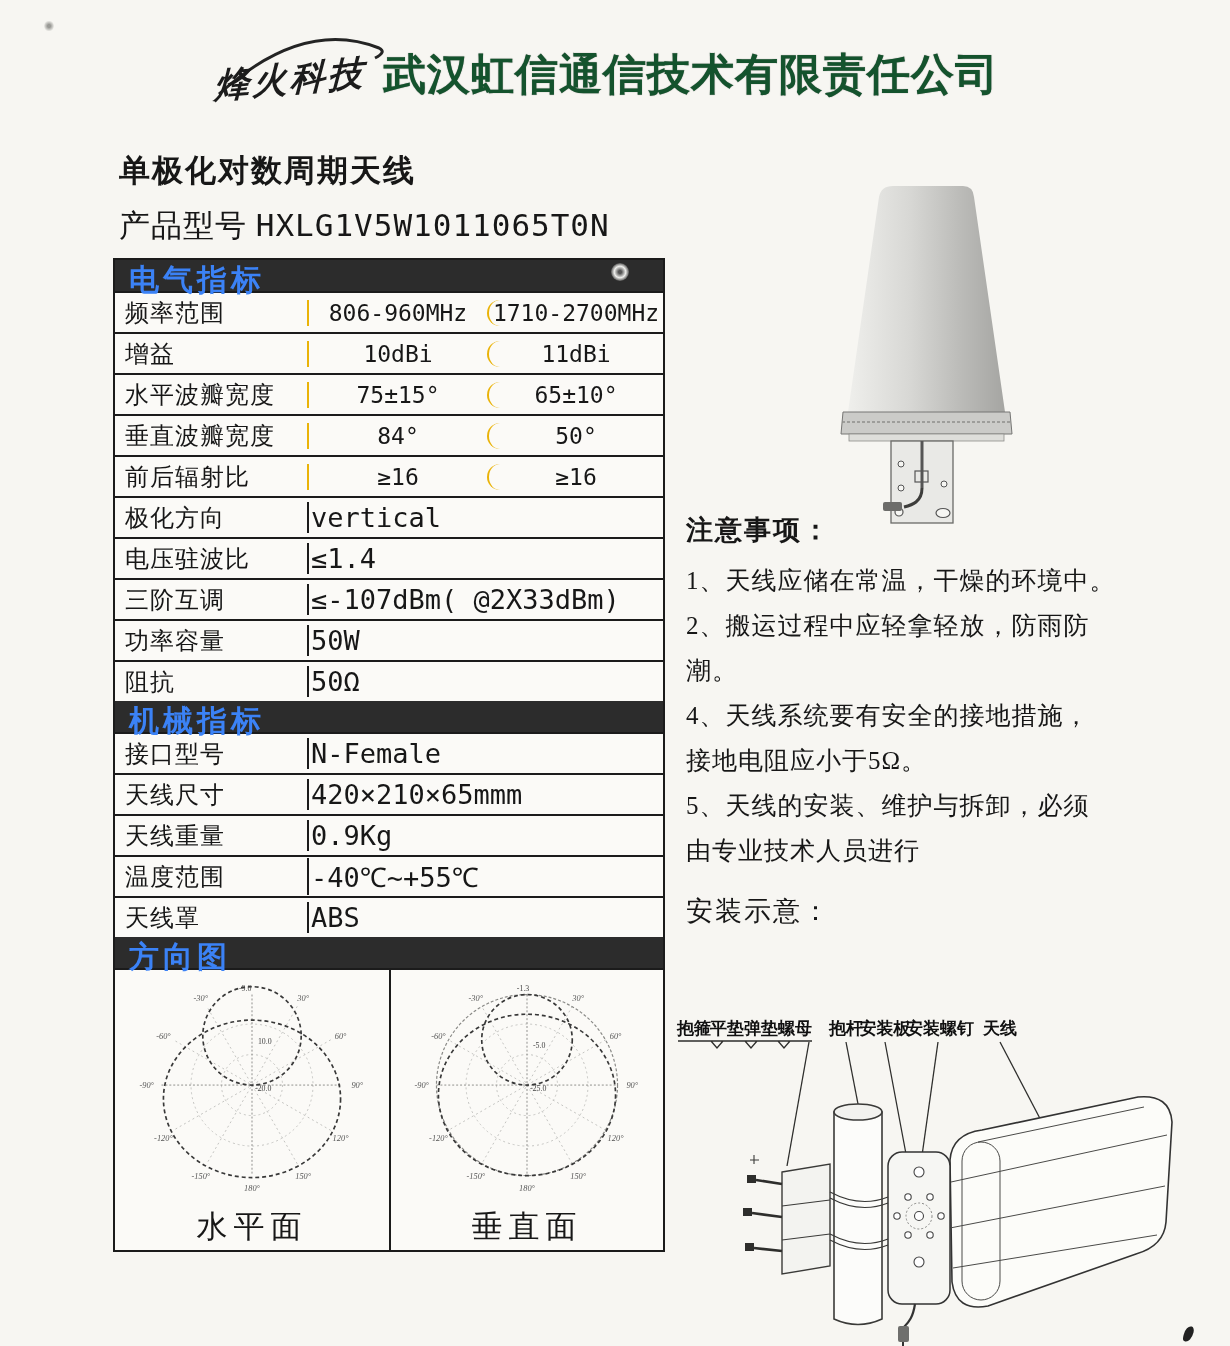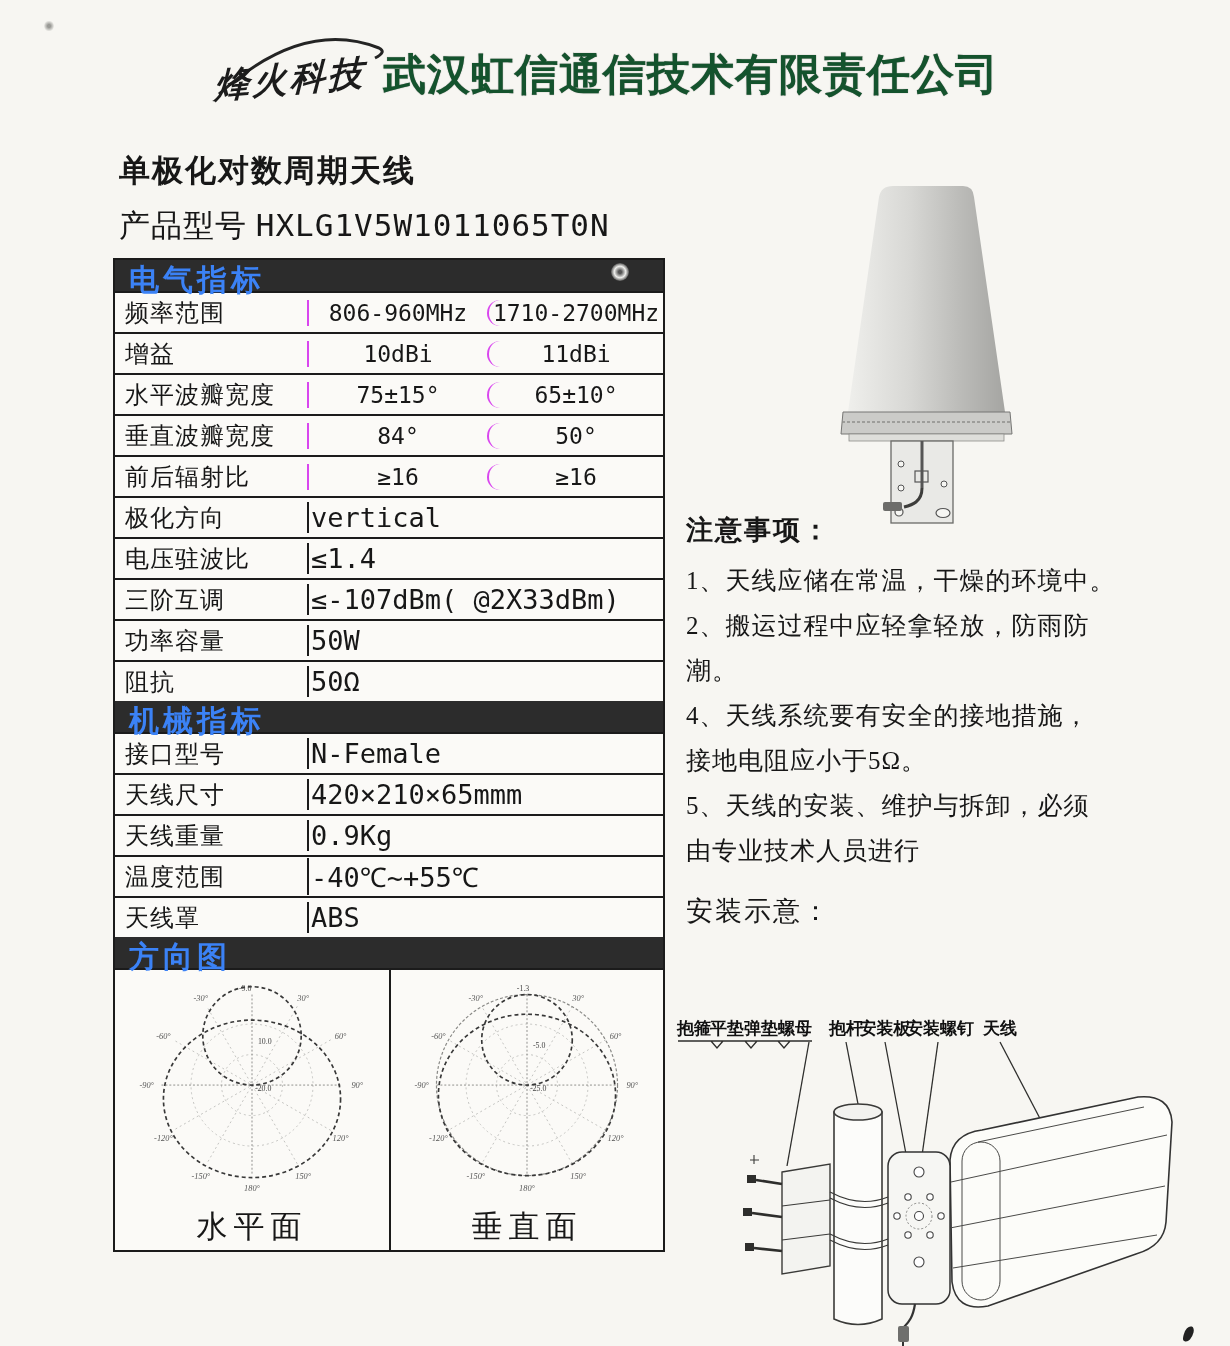--- a/index.html
+++ b/index.html
@@ -21,21 +21,21 @@
   .mono{font-family:"DejaVu Sans Mono","Liberation Mono",monospace;}
 
   
   .tbl{left:113px;top:258px;width:552px;border:2px solid #1b1b1b;background:#fbfaf7;box-sizing:border-box;}
   .bar{position:relative;height:31px;background:#2c2c2c;color:#3b82f6;font-weight:bold;
        font-size:30px;line-height:40px;padding-left:14px;letter-spacing:4px;}
   .bar-star{position:absolute;right:34px;top:3px;width:18px;height:18px;border-radius:50%;
        background:radial-gradient(circle,#555 12%,#efefec 45%,rgba(239,239,236,0) 78%);}
   .row{display:flex;border-top:2px solid #1b1b1b;height:41px;align-items:center;font-size:24px;box-sizing:border-box;}
   .lab{width:192px;display:flex;align-items:center;padding-left:10px;box-sizing:border-box;letter-spacing:1px;}
-  .v{width:180px;border-left:2px solid #d946ef;display:flex;align-items:center;justify-content:center;box-sizing:border-box;font-size:23px;}
+  .v{width:180px;border-left:2px solid #eab308;display:flex;align-items:center;justify-content:center;box-sizing:border-box;font-size:23px;}
   .v.last{flex:1;border-radius:15px;}
   .sp{flex:1;border-left:2px solid #1b1b1b;display:flex;align-items:center;justify-content:flex-start;
       padding-left:2px;box-sizing:border-box;font-size:27px;}
   .plots{display:flex;border-top:2px solid #1b1b1b;height:280px;}
   .pcell{width:50%;display:flex;flex-direction:column;align-items:center;box-sizing:border-box;}
   .pcell.right{border-left:2px solid #1b1b1b;}
   svg.polar{width:246px;height:232px;margin-top:3px;}
   .pcap{font-size:31px;letter-spacing:6px;margin-top:1px;}
 
   

